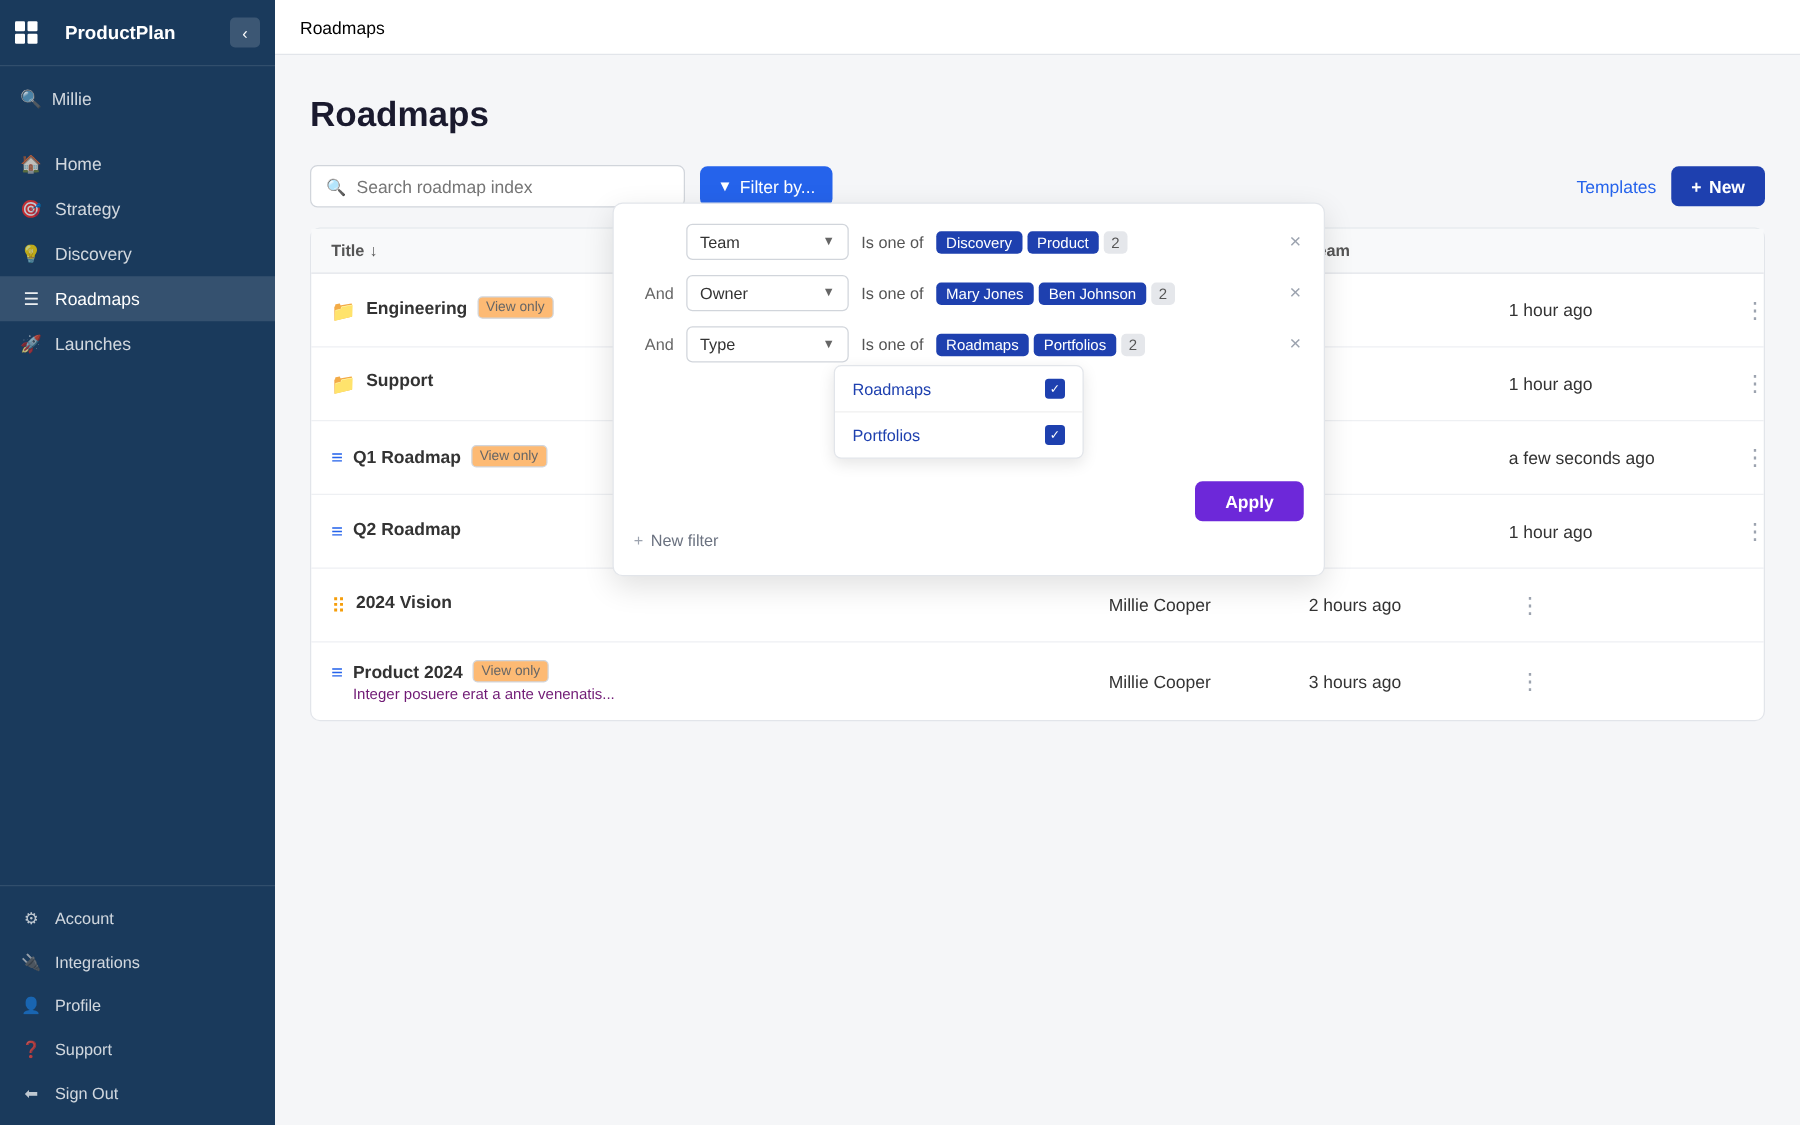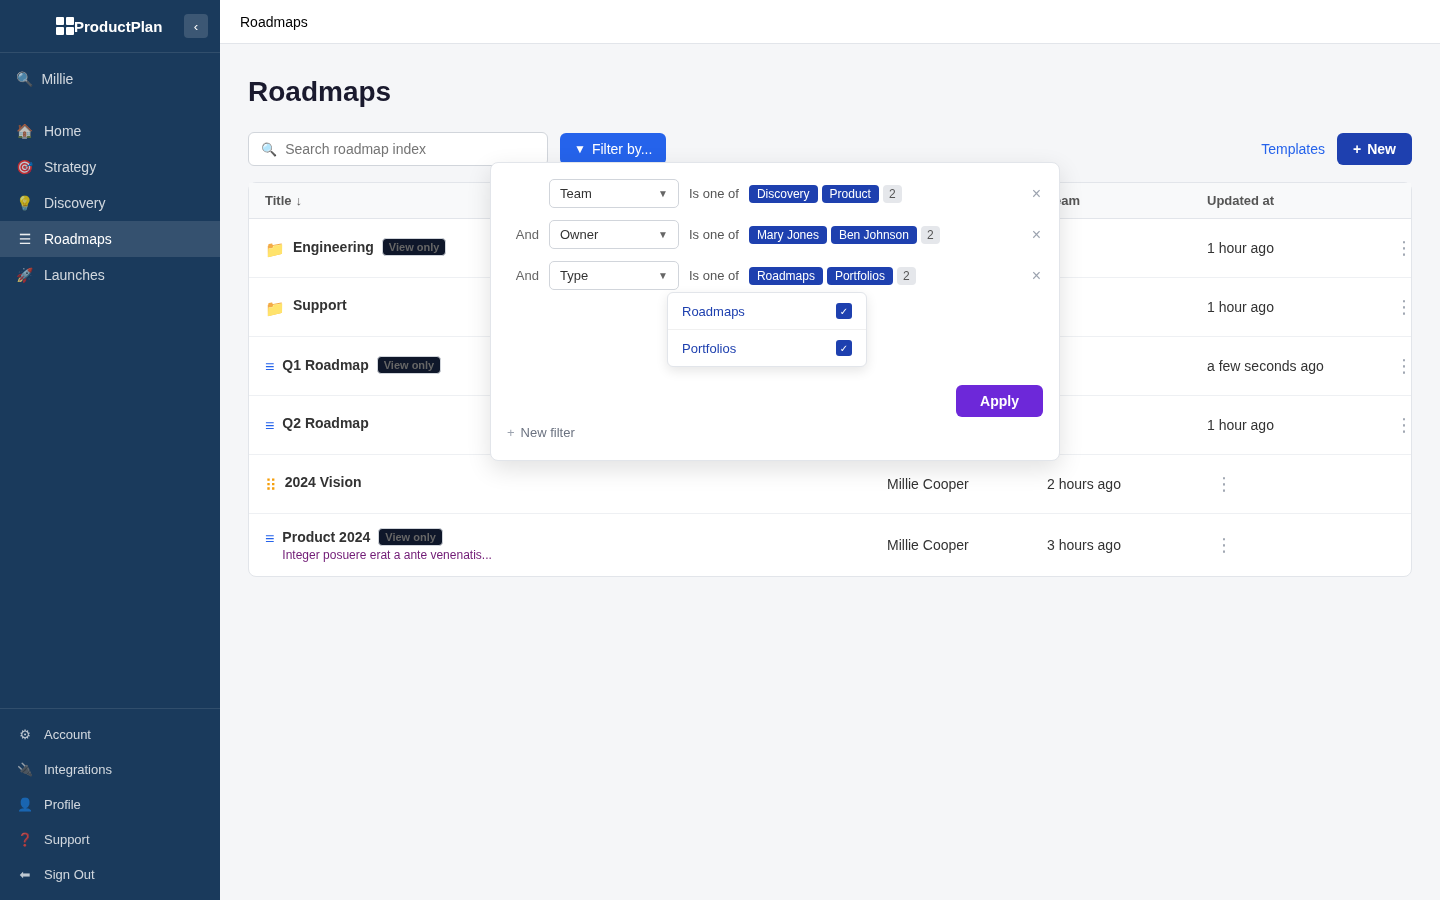--- a/index.html
+++ b/index.html
@@ -16,21 +16,21 @@
       flex-shrink: 0;
     }
     #sidebar-header {
       display: flex;
       align-items: center;
       justify-content: space-between;
       padding: 14px 12px;
       border-bottom: 1px solid rgba(255,255,255,0.1);
     }
     #sidebar-logo {
-      display: flex; align-items: center; gap: 0; font-weight: 700; font-size: 15px; margin-left: 44px;
+      display: flex; align-items: center; gap: 22px; font-weight: 700; font-size: 15px;
     }
     #sidebar-logo-icon {
       display: inline-grid; grid-template-columns: 1fr 1fr; gap: 2px; width: 18px; height: 18px;
     }
     #sidebar-logo-icon span {
       background: white; border-radius: 1px;
     }
     #sidebar-collapse-btn {
       background: rgba(255,255,255,0.15); border: none; border-radius: 4px; width: 24px; height: 24px; cursor: pointer; display: flex; align-items: center; justify-content: center; color: white;
     }
@@ -140,22 +140,22 @@
       padding: 14px 16px;
       font-size: 14px;
       color: #333;
     }
     .row-title {
       display: flex; align-items: flex-start; gap: 8px;
     }
     .row-title-text { font-weight: 600; display: flex; align-items: center; gap: 8px; }
     .row-subtitle { font-size: 12px; color: #701a75; margin-top: 2px; }
     .badge-view-only {
-      background: #0f172a; border: 1px solid #d1d5db; border-radius: 4px;
-      font-size: 11px; color: #666; padding: 2px 6px; font-weight: 700; white-space: nowrap;
+      background: #fdba74; border: 1px solid #d1d5db; border-radius: 4px;
+      font-size: 11px; color: #666; padding: 2px 6px; font-weight: 400; white-space: nowrap;
     }
     .row-icon { color: #6b7280; margin-top: 2px; }
     .row-icon.blue { color: #2563eb; }
     .row-icon.orange { color: #f59e0b; }
     .more-btn {
       background: none; border: none; cursor: pointer; color: #9ca3af; padding: 4px 8px; font-size: 18px;
     }
 
     
     #filter-panel {
@@ -328,23 +328,20 @@
         <div class="table-header-cell">
           <span>Title</span>
           <span>↓</span>
         </div>
         <div class="table-header-cell">
           <span>Owner</span>
         </div>
         <div class="table-header-cell">
           <span>Team</span>
         </div>
-        <div class="table-header-cell">
-          <span>Updated at</span>
-        </div>
         <div class="table-header-cell"></div>
       </div>
 
       <div class="table-row">
         <div class="table-cell">
           <div class="row-title">
             <span class="row-icon" style="font-size:16px;">📁</span>
             <div>
               <div class="row-title-text">
                 <span>Engineering</span>

